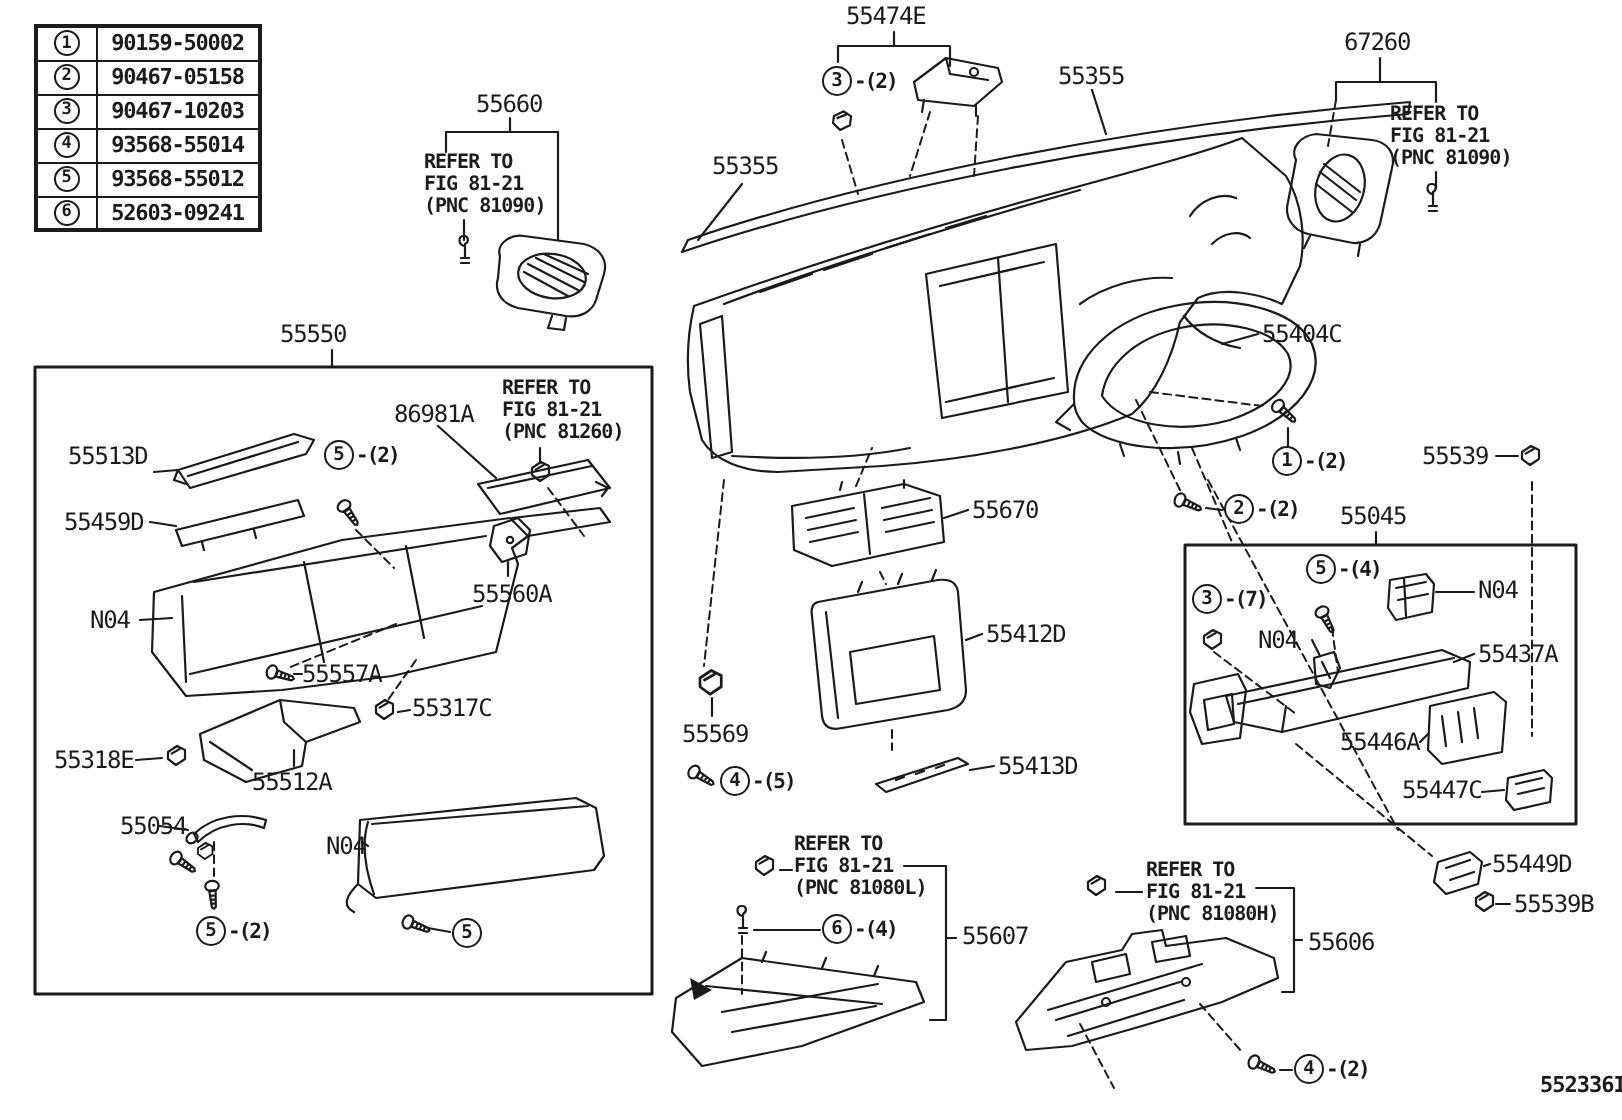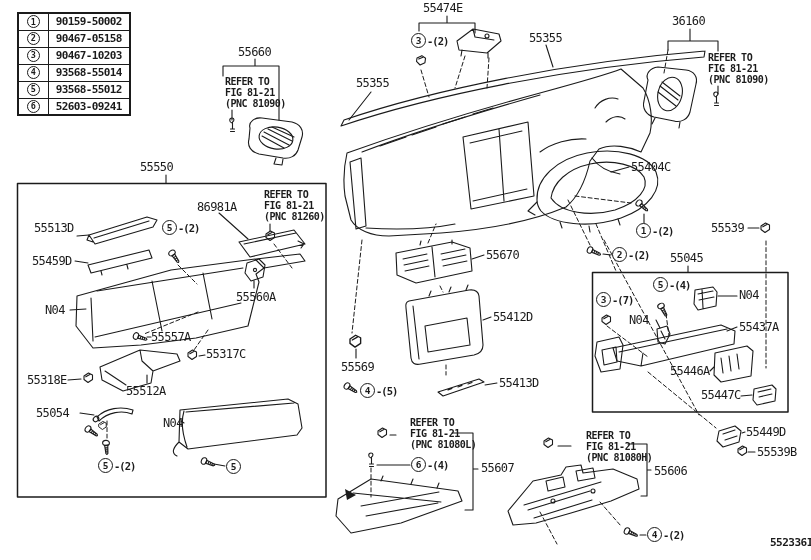--- a/index.html
+++ b/index.html
@@ -16,21 +16,21 @@
   .art .thick { stroke-width: 1.5; }
   .art .fillb { fill: #1b1b1b; stroke: none; }
   .plabel {
     position: absolute; font-weight: normal; font-size: 12px; line-height: 12px;
     letter-spacing: -0.6px; white-space: nowrap;
   }
   .refer {
     position: absolute; font-weight: bold; font-size: 10px; line-height: 11px;
     letter-spacing: -0.5px; white-space: nowrap;
   }
-  .refer span { display: block; margin-left: 13px; }
+  .refer span { display: block; }
   .callout { position: absolute; display: flex; align-items: center; height: 15px; }
   .circ {
     width: 15px; height: 15px; border: 1.5px solid #1b1b1b; border-radius: 50%;
     display: flex; align-items: center; justify-content: center;
     font-size: 9.5px; font-weight: bold; line-height: 1; background: #fff; flex: none;
   }
   .qty { font-size: 10.5px; font-weight: bold; letter-spacing: -1px; margin-left: 1px; }
   .ftable { position: absolute; left: 17px; top: 12px; border-collapse: collapse; background:#fff; }
   .ftable { border: 2px solid #1b1b1b; }
   .ftable td { border: 1.4px solid #1b1b1b; height: 17px; vertical-align: middle; }
@@ -253,33 +253,33 @@
             <span class="circ">6</span>
           </td>
       <td class="partcell">52603-09241</td>
     </tr>
   </tbody>
     </table>
 
   <span class="plabel" style="left:423px;top:2px">55474E</span>
   <span class="plabel" style="left:356px;top:77px">55355</span>
   <span class="plabel" style="left:529px;top:32px">55355</span>
-  <span class="plabel" style="left:672px;top:15px">36160</span>
+  <span class="plabel" style="left:672px;top:15px">67260</span>
   <span class="plabel" style="left:238px;top:46px">55660</span>
   <span class="plabel" style="left:140px;top:161px">55550</span>
   <span class="plabel" style="left:197px;top:201px">86981A</span>
   <span class="plabel" style="left:34px;top:222px">55513D</span>
   <span class="plabel" style="left:32px;top:255px">55459D</span>
   <span class="plabel" style="left:45px;top:304px">N04</span>
   <span class="plabel" style="left:236px;top:291px">55560A</span>
   <span class="plabel" style="left:151px;top:331px">55557A</span>
   <span class="plabel" style="left:206px;top:348px">55317C</span>
   <span class="plabel" style="left:27px;top:374px">55318E</span>
   <span class="plabel" style="left:126px;top:385px">55512A</span>
-  <span class="plabel" style="left:36px;top:407px">55054</span>
+  <span class="plabel" style="left:60px;top:407px">55054</span>
   <span class="plabel" style="left:163px;top:417px">N04</span>
   <span class="plabel" style="left:341px;top:361px">55569</span>
   <span class="plabel" style="left:486px;top:249px">55670</span>
   <span class="plabel" style="left:493px;top:311px">55412D</span>
   <span class="plabel" style="left:499px;top:377px">55413D</span>
   <span class="plabel" style="left:631px;top:161px">55404C</span>
   <span class="plabel" style="left:711px;top:222px">55539</span>
   <span class="plabel" style="left:670px;top:252px">55045</span>
   <span class="plabel" style="left:739px;top:289px">N04</span>
   <span class="plabel" style="left:629px;top:314px">N04</span>

